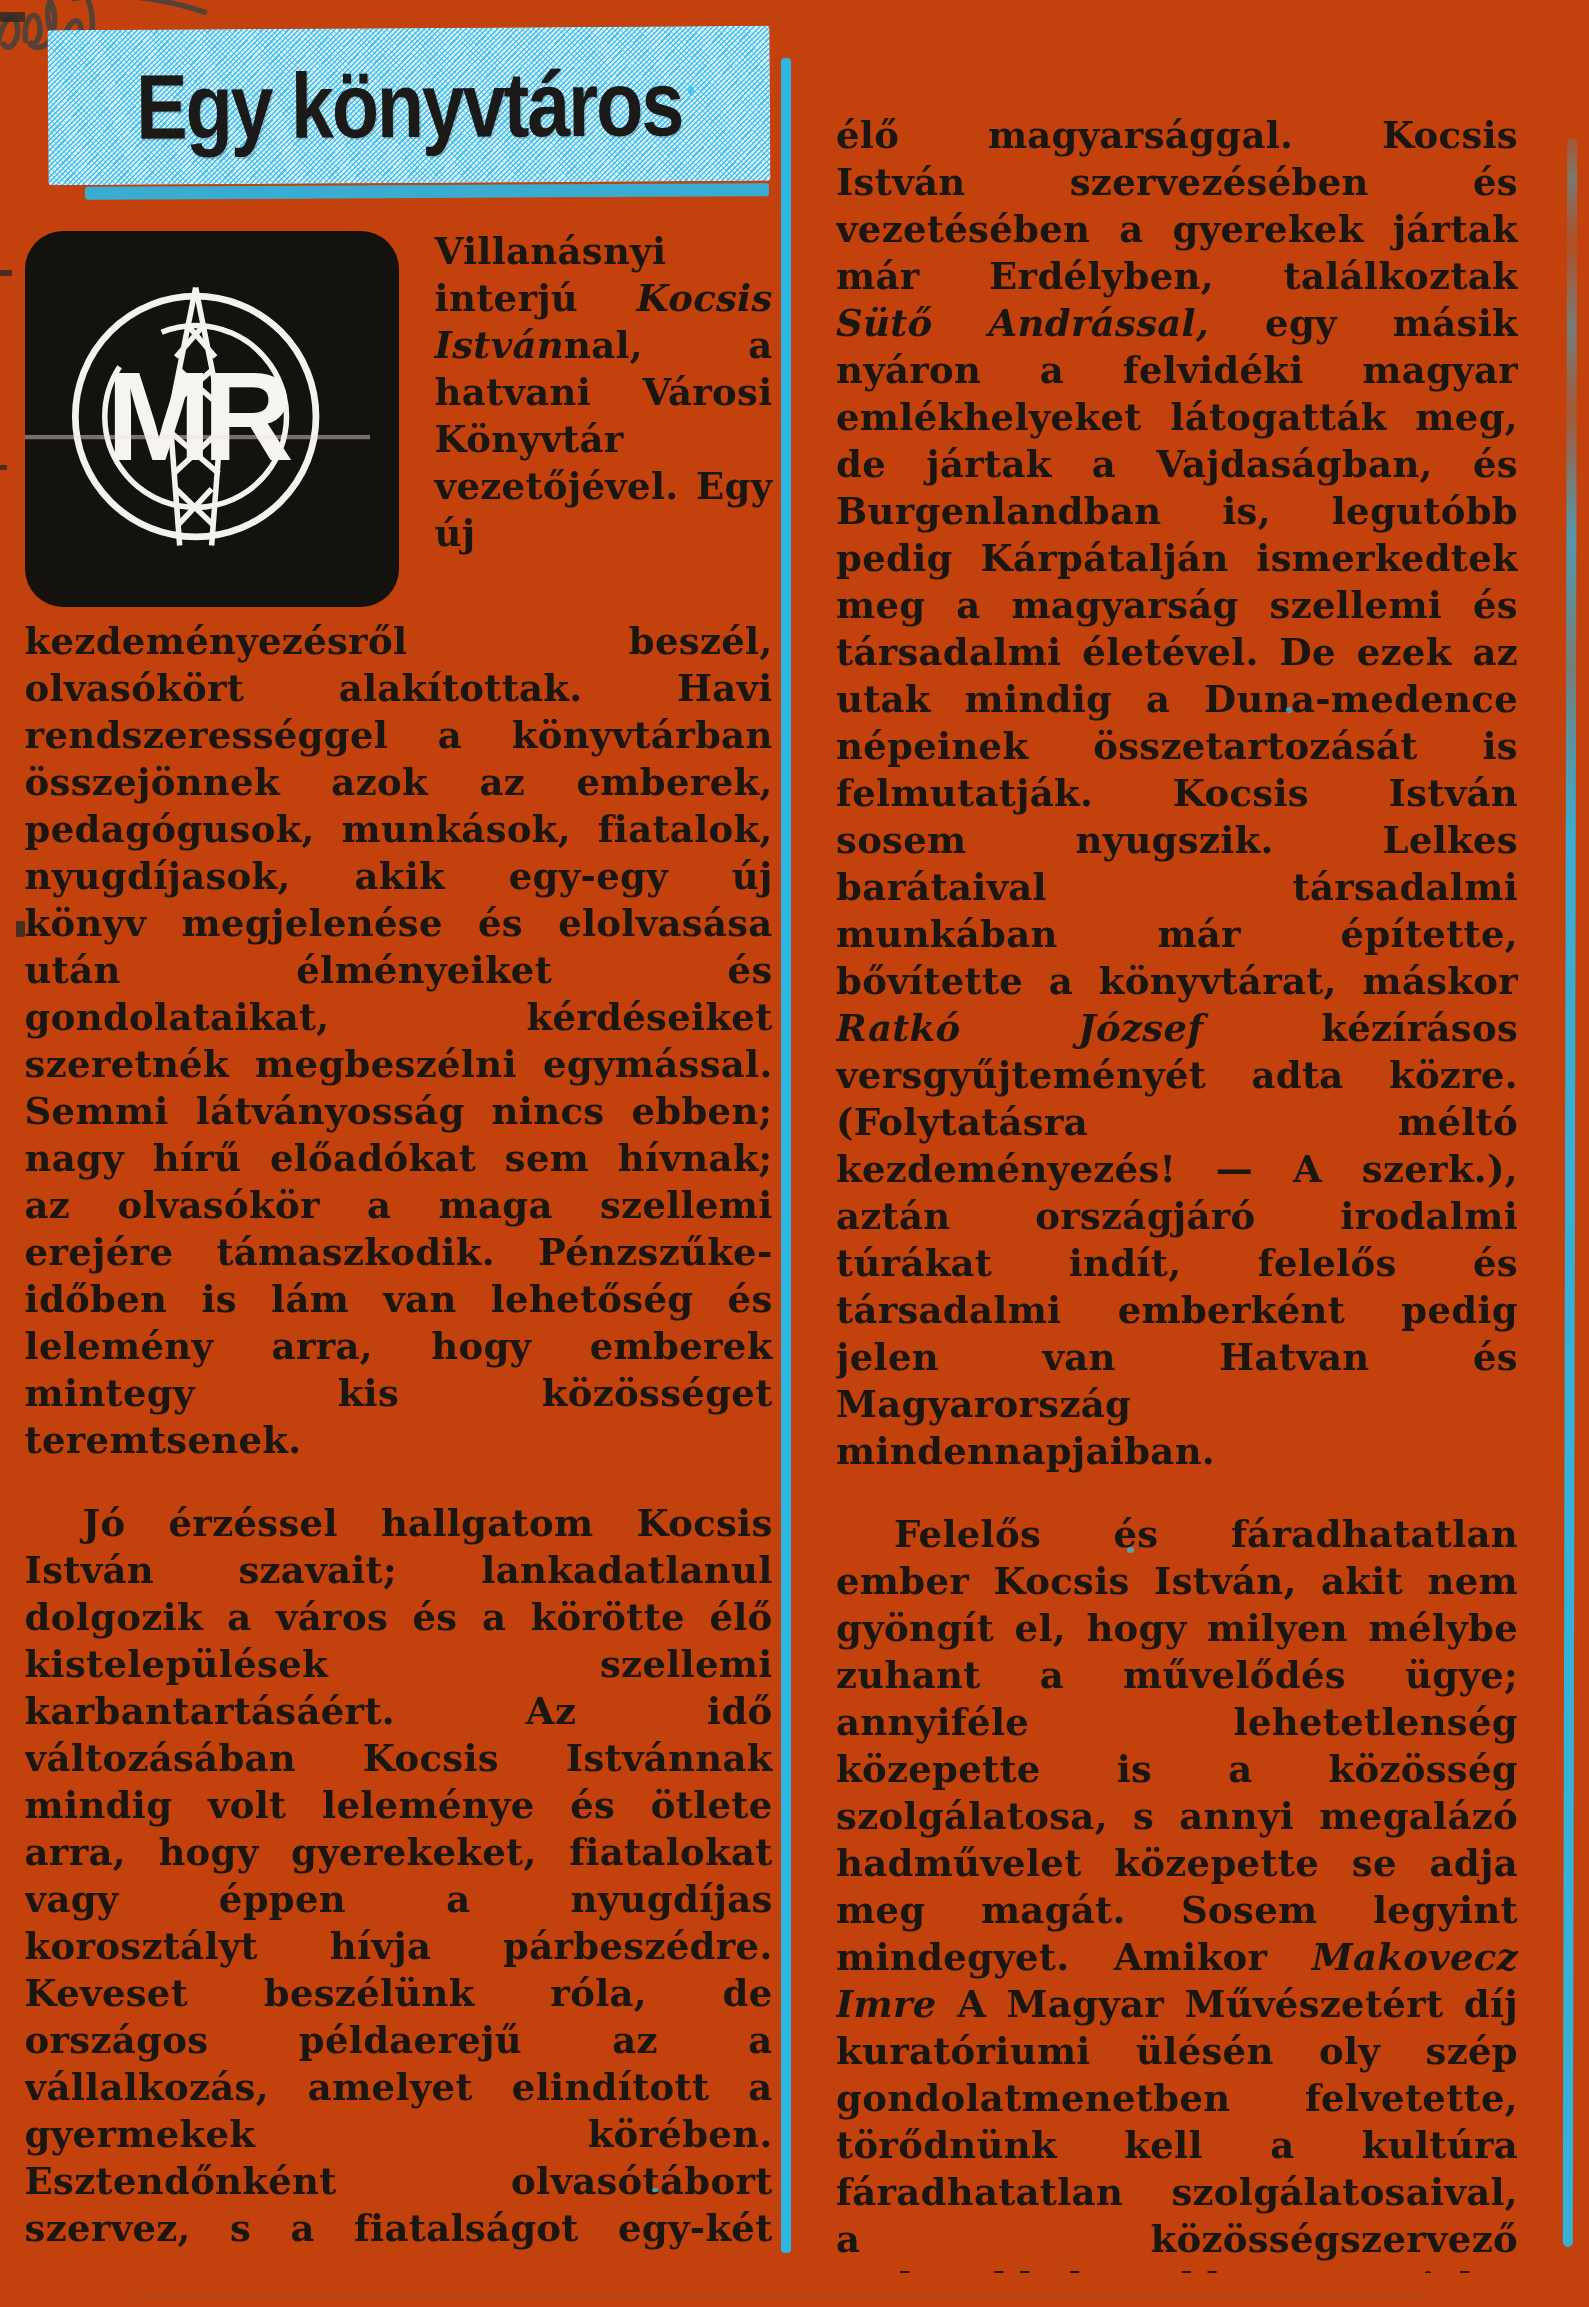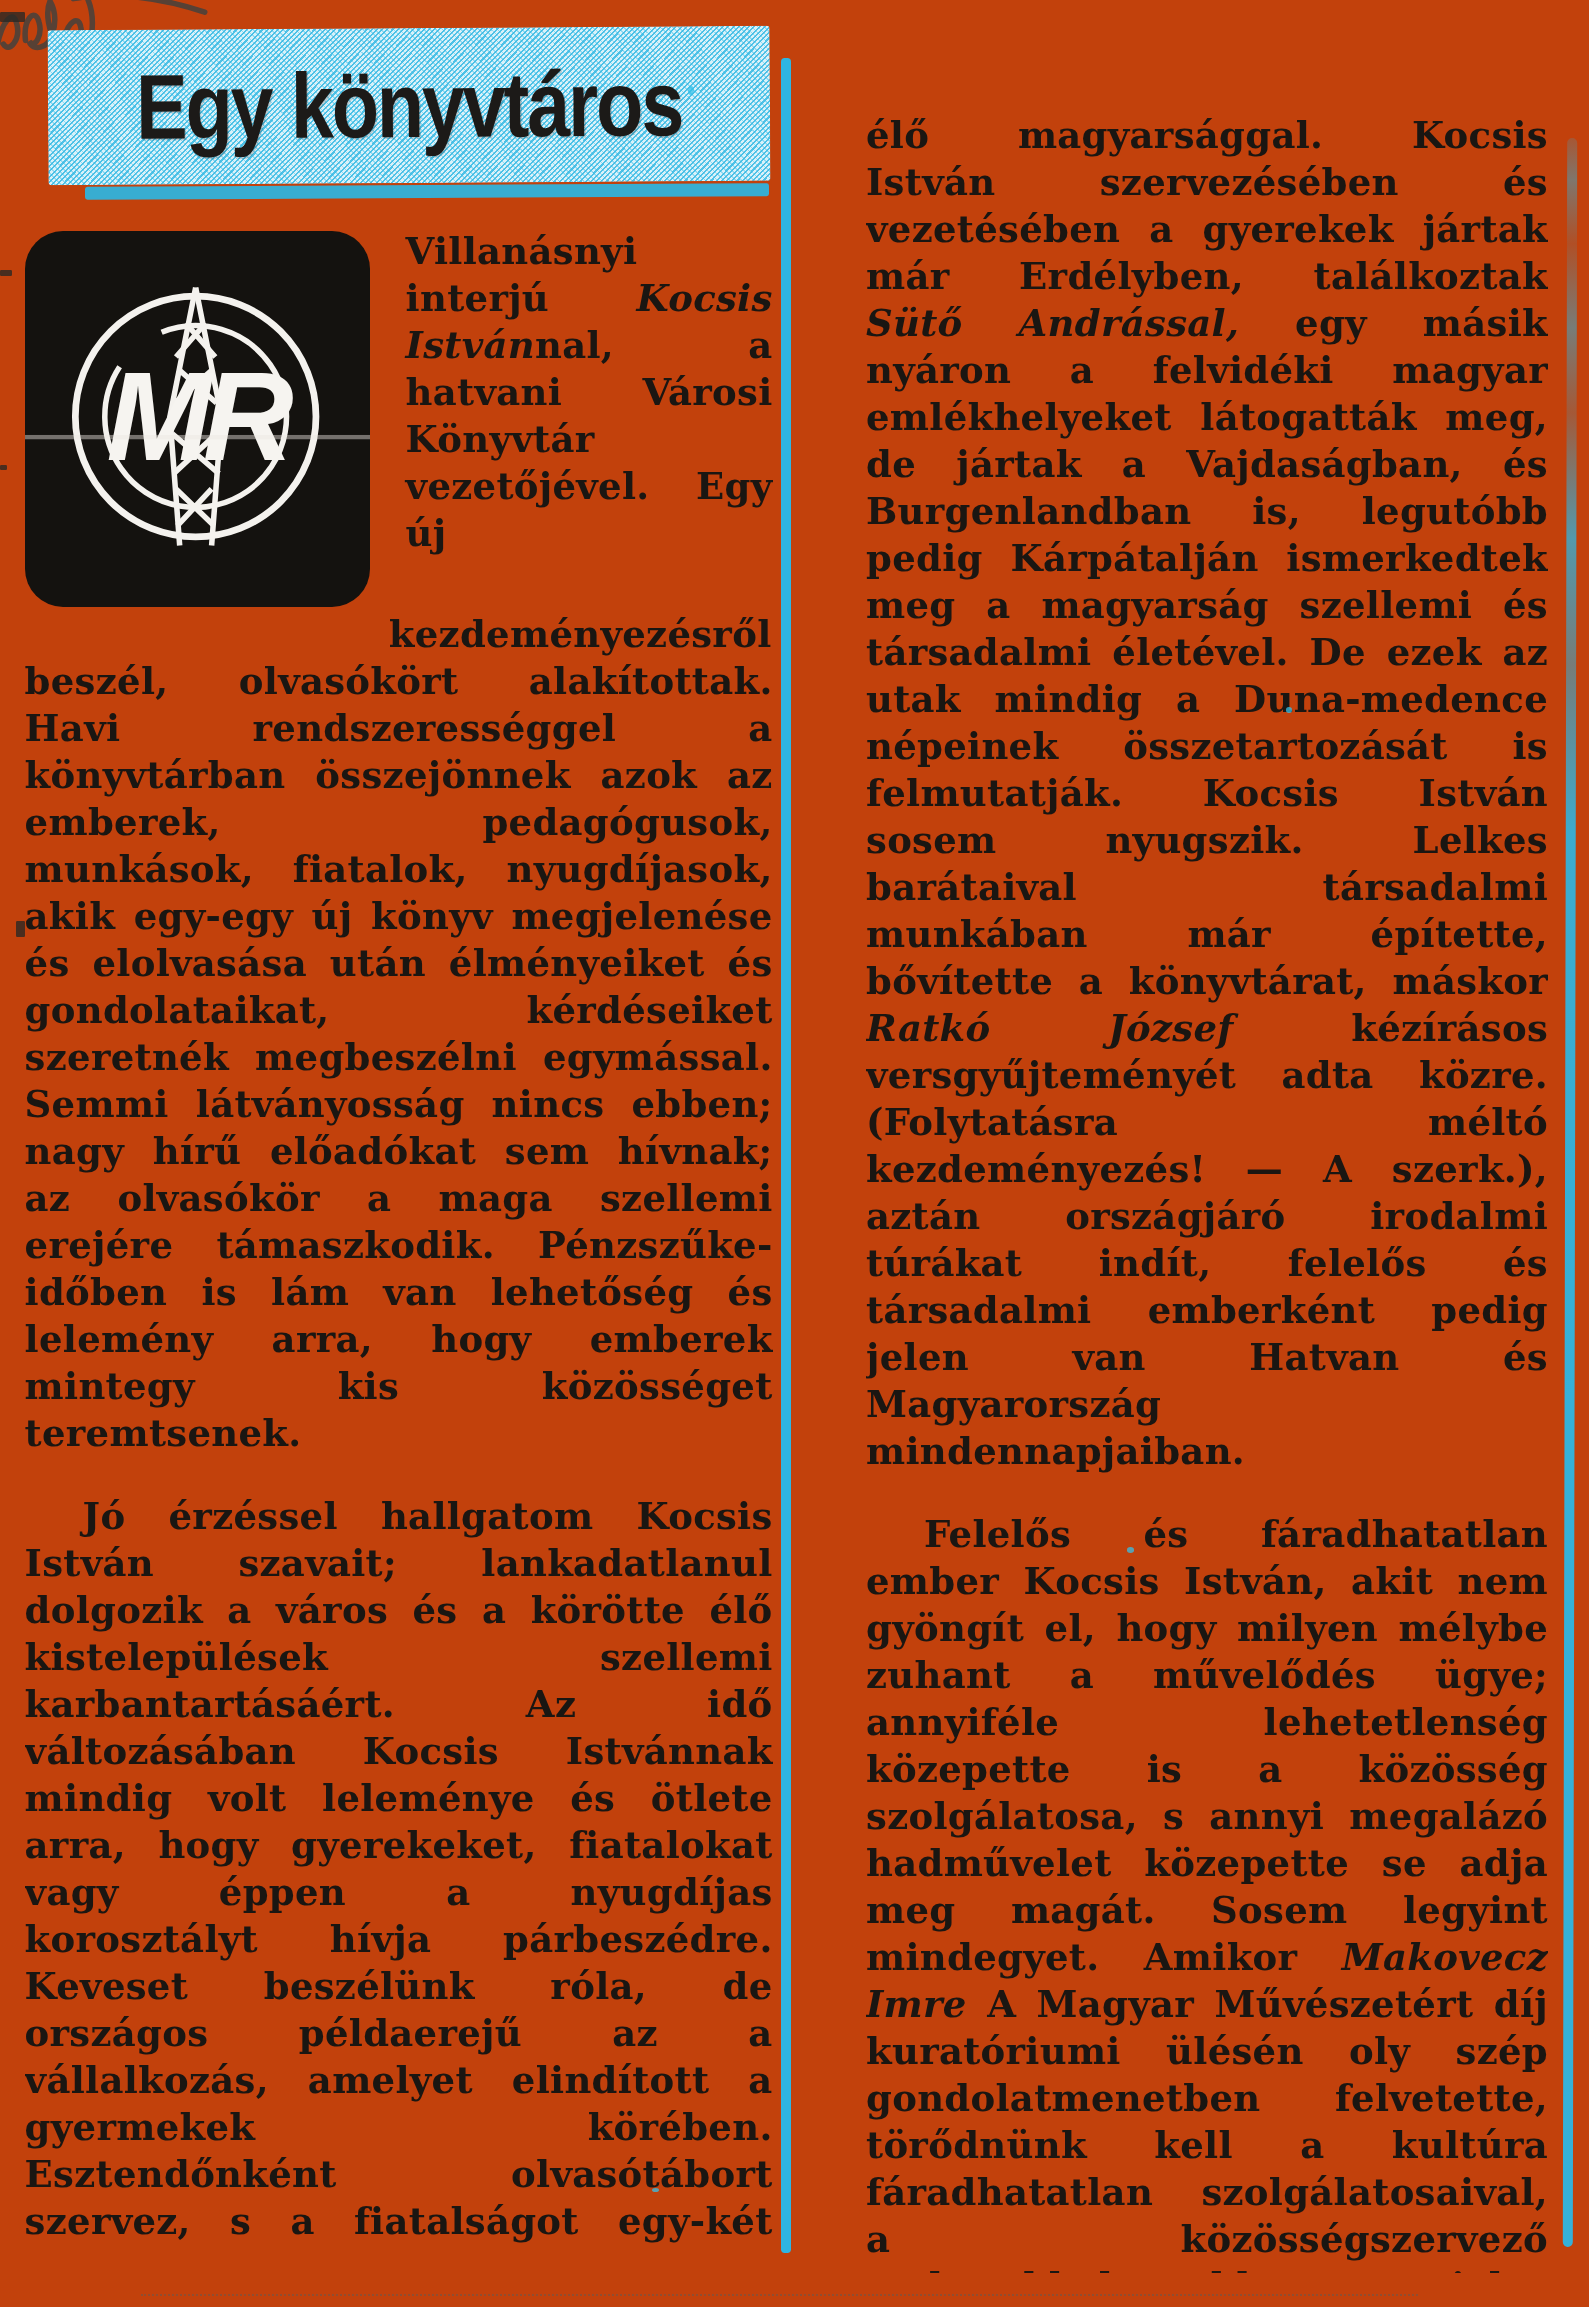--- a/index.html
+++ b/index.html
@@ -49,32 +49,32 @@
   }
   .edge-mark{position:absolute; background:#2b2824; opacity:.8; border-radius:1.2px;}
   .speck{position:absolute; background:#35c0e8; border-radius:50%; opacity:.75;}
   .bottom-dots{
     position:absolute; left:141px; top:2294px; width:1277px; height:0;
     border-top:2.5px dotted rgba(95,90,82,.5);
   }
   
   .col{position:absolute; overflow:hidden; color:#1a1612;}
   .col1{left:24.6px;  top:228px; width:748px; height:2023px;}
-  .col2{left:866px; top:112px; width:682px; height:2161px;}
+  .col2{left:836px; top:112px; width:682px; height:2161px;}
   .col p{
     margin:0; text-align:justify; font-size:37px; line-height:47px;
     font-weight:700; letter-spacing:0.3px; word-spacing:4.3px;
     hyphens:auto; -webkit-hyphens:auto;
   }
   .col p.gap{margin-top:36px; text-indent:58px;}
   .it{font-style:italic;}
   
   .logo{
-    float:left; width:345px; height:376px; margin:2.5px 36px 11px 0;
-    background:#14120f; border-radius:38px; position:relative; shape-outside:margin-box;font-style:italic;
+    float:left; width:374px; height:376px; margin:2.5px 36px 11px 0;
+    background:#14120f; border-radius:38px; position:relative; shape-outside:margin-box;
   }
   .logo svg{position:absolute; left:0; top:0;}
 </style>
 </head>
 <body>
 
 <div class="page">
 
   <svg class="scribble" width="221" height="71" viewBox="0 0 360 115">
     <path d="M2,80 C10,42 28,18 34,46 C40,70 22,94 12,78

